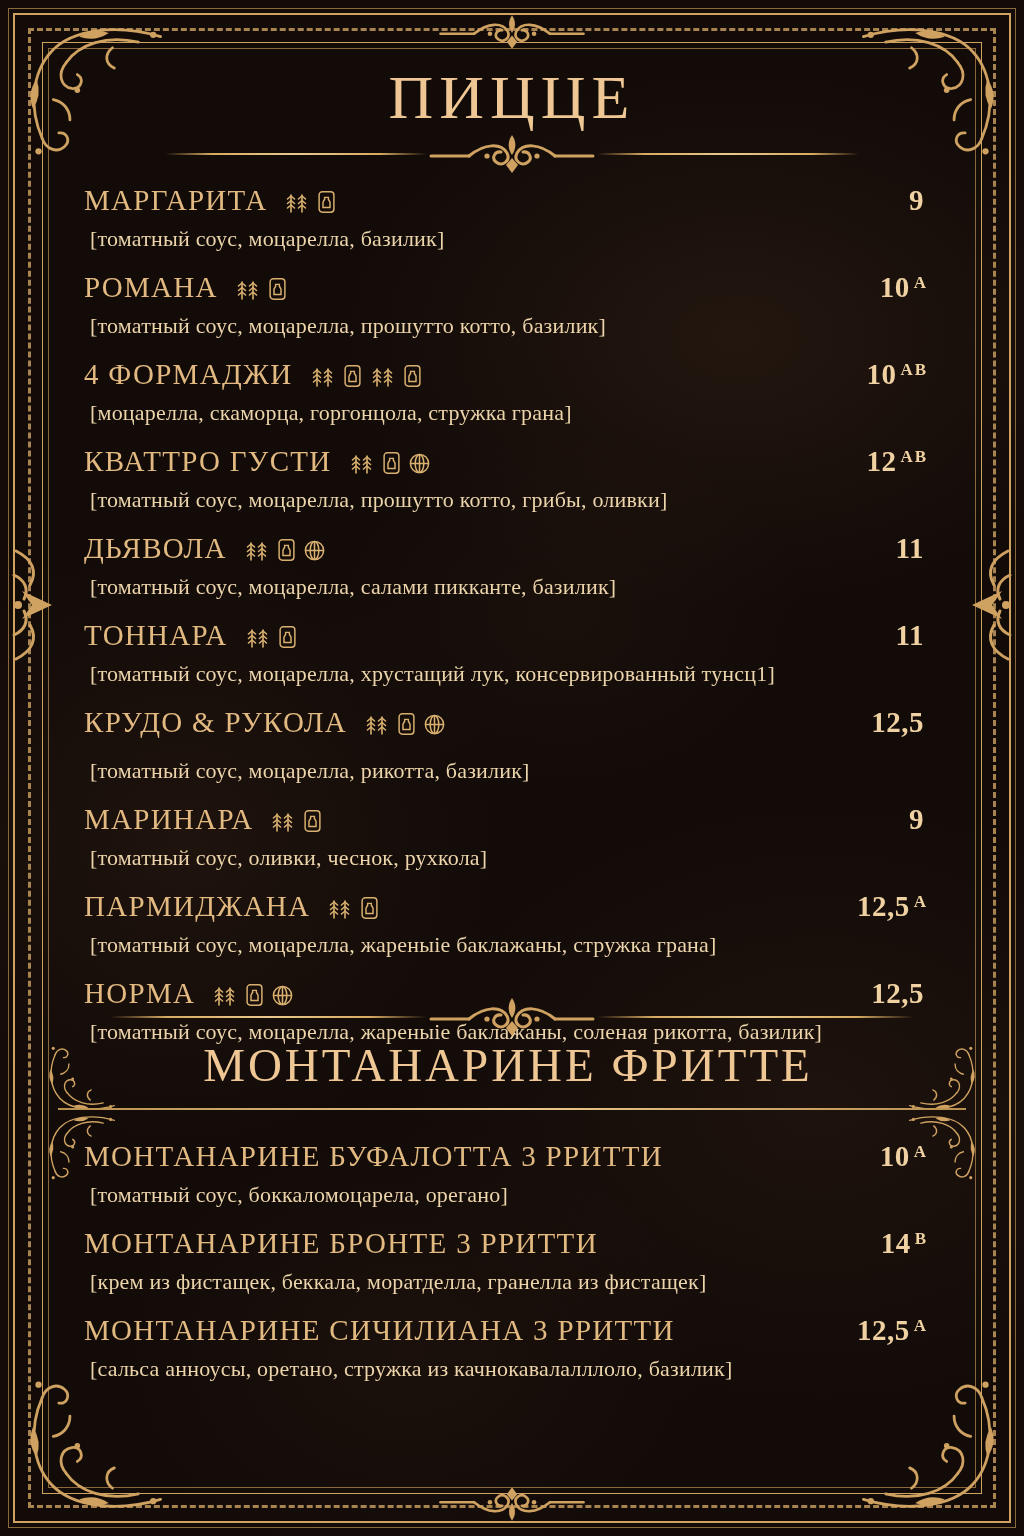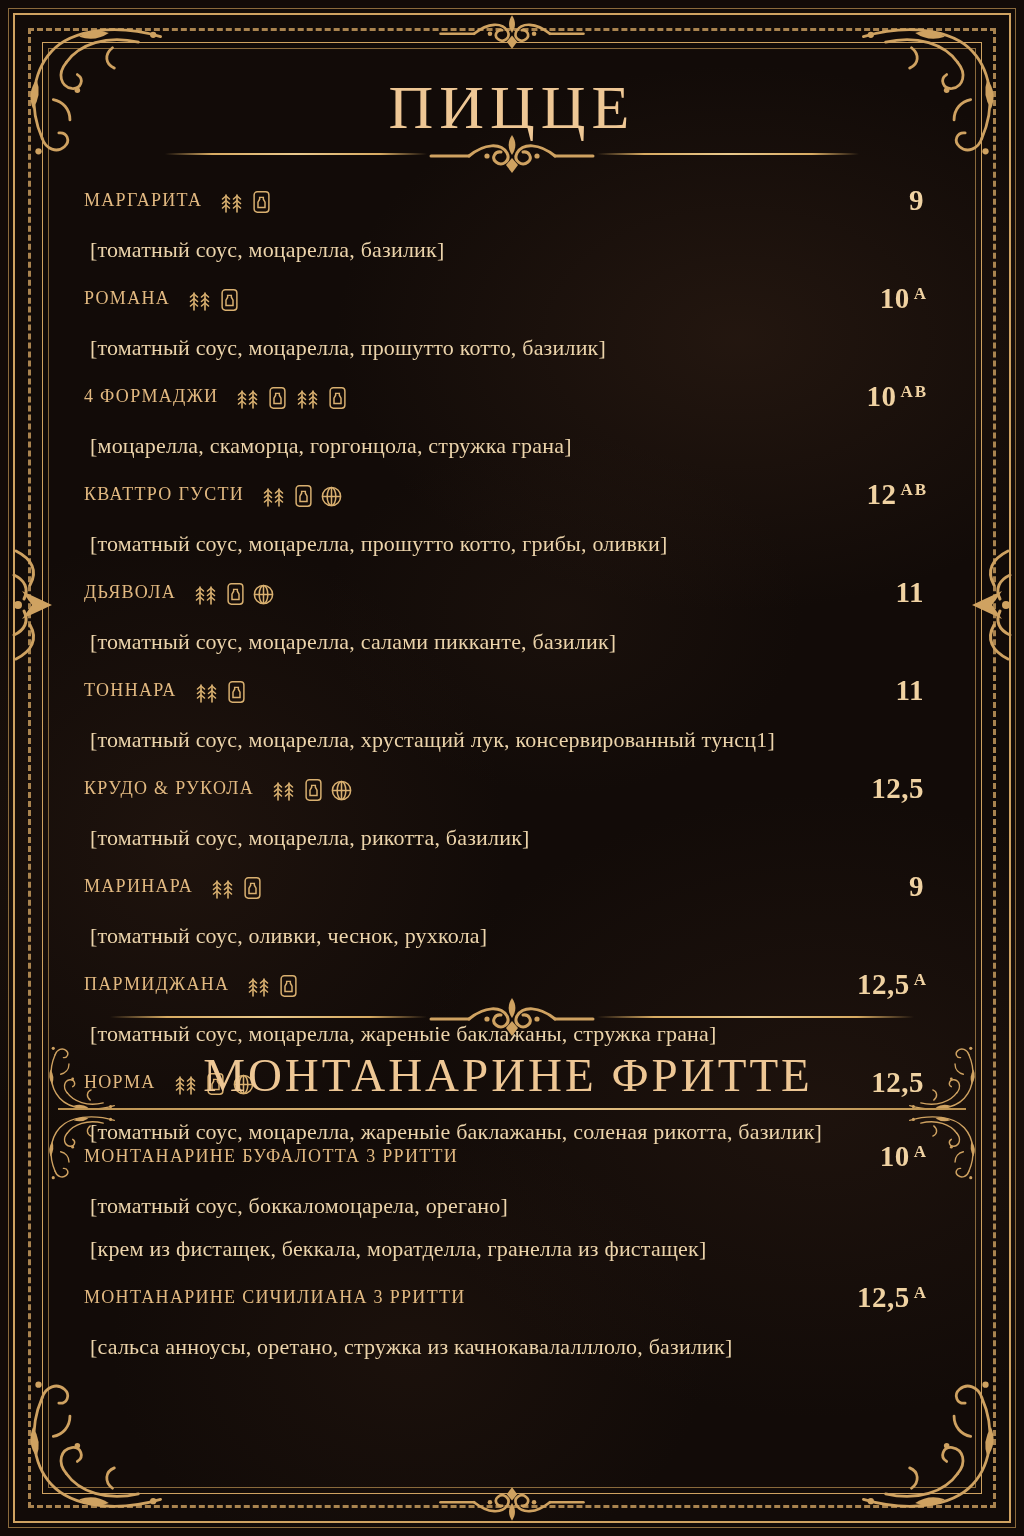--- a/index.html
+++ b/index.html
@@ -37,48 +37,48 @@
   .corner.br{right:20px;bottom:20px;transform:scale(-1,-1);}
   .corner.small{width:74px;height:74px;}
   .edge-orn{position:absolute;width:52px;height:120px;}
   .edge-orn.left{left:6px;top:545px;}
   .edge-orn.right{right:6px;top:545px;transform:scaleX(-1);}
   .mid-orn{position:absolute;left:50%;width:150px;height:40px;transform:translateX(-50%);}
   .mid-orn.top{top:12px;}
   .mid-orn.bottom{bottom:12px;transform:translateX(-50%) scaleY(-1);}
 
   .content{position:absolute;inset:0;}
-  h1{margin:10px;font-weight:normal;color:var(--gold-title);text-align:center;}
+  h1{margin:0;font-weight:normal;color:var(--gold-title);text-align:center;}
   .title-1{position:absolute;top:62px;left:0;right:0;font-size:62px;letter-spacing:6px;}
   .title-2{position:absolute;top:1038px;left:0;right:8px;font-size:47px;letter-spacing:3px;}
 
   .divider{position:absolute;display:flex;align-items:center;height:44px;}
   .divider .ln{flex:1;height:2px;background:linear-gradient(90deg,rgba(207,162,97,0) 0%,#d8ab62 18%,#e9c98d 50%,#d8ab62 82%,rgba(207,162,97,0) 100%);}
   .div-1{top:132px;left:165px;right:165px;}
   .div-2{top:995px;left:110px;right:110px;}
   .div-orn{width:170px;height:44px;flex:0 0 auto;}
 
   .rule{position:absolute;top:1108px;left:58px;right:58px;height:2px;
         background:linear-gradient(90deg,#b98f4e,#ecca8e 50%,#b98f4e);}
 
   .items{position:absolute;left:84px;right:96px;}
   .items-1{top:180px;}
   .items-2{top:1136px;}
   .item{margin-bottom:15px;}
   .row{display:flex;align-items:center;line-height:31px;}
-  .name{font-size:18px;letter-spacing:1.3px;color:var(--gold-name);white-space:nowrap;}
+  .name{font-size:29px;letter-spacing:1.3px;color:var(--gold-name);white-space:nowrap;}
   .icons{display:flex;align-items:center;gap:7px;margin-left:16px;transform:translateY(2px);}
   .ic{stroke:#d9b070;fill:none;stroke-width:1.6;}
   .ic-wheat{width:27px;height:24px;}
   .ic-milk{width:19px;height:24px;}
   .ic-globe{width:23px;height:23px;}
   .price{margin-left:auto;white-space:nowrap;color:var(--cream2);}
   .pnum{font-size:29px;font-weight:bold;letter-spacing:.5px;}
   .pnote{font-size:17px;font-weight:bold;letter-spacing:2px;margin-left:4px;vertical-align:9px;}
-  .desc{font-size:22px;line-height:27px;margin-top:16px;padding-left:6px;color:var(--cream);letter-spacing:.2px;}
+  .desc{font-size:22px;line-height:27px;margin-top:5px;padding-left:6px;color:var(--cream);letter-spacing:.2px;}
   .orn{stroke:var(--gold);fill:none;stroke-width:3;stroke-linecap:round;}
   .orn-fill{fill:var(--gold);stroke:none;}
 </style>
 </head>
 <body>
 
 <div class="page">
 
   <svg width="0" height="0" style="position:absolute" aria-hidden="true">
     <defs>
@@ -400,20 +400,25 @@
     <div class="item">
       <div class="row">
         <span class="name">МОНТАНАРИНЕ БУФАЛОТТА 3 РРИТТИ</span>
         <span class="icons"></span>
         <span class="price"><span class="pnum">10</span><span class="pnote">A</span></span>
       </div>
       <div class="desc">[томатный соус, боккаломоцарела, орегано]</div>
     </div>
 
     <div class="item">
+      <div class="row">
+        <span class="name">МОНТАНАРИНЕ БРОНТЕ 3 РРИТТИ</span>
+        <span class="icons"></span>
+        <span class="price"><span class="pnum">14</span><span class="pnote">B</span></span>
+      </div>
       <div class="desc">[крем из фистащек, беккала, моратделла, гранелла из фистащек]</div>
     </div>
 
     <div class="item">
       <div class="row">
         <span class="name">МОНТАНАРИНЕ СИЧИЛИАНА 3 РРИТТИ</span>
         <span class="icons"></span>
         <span class="price"><span class="pnum">12,5</span><span class="pnote">A</span></span>
       </div>
       <div class="desc">[сальса анноусы, оретано, стружка из качнокавалалллоло, базилик]</div>

